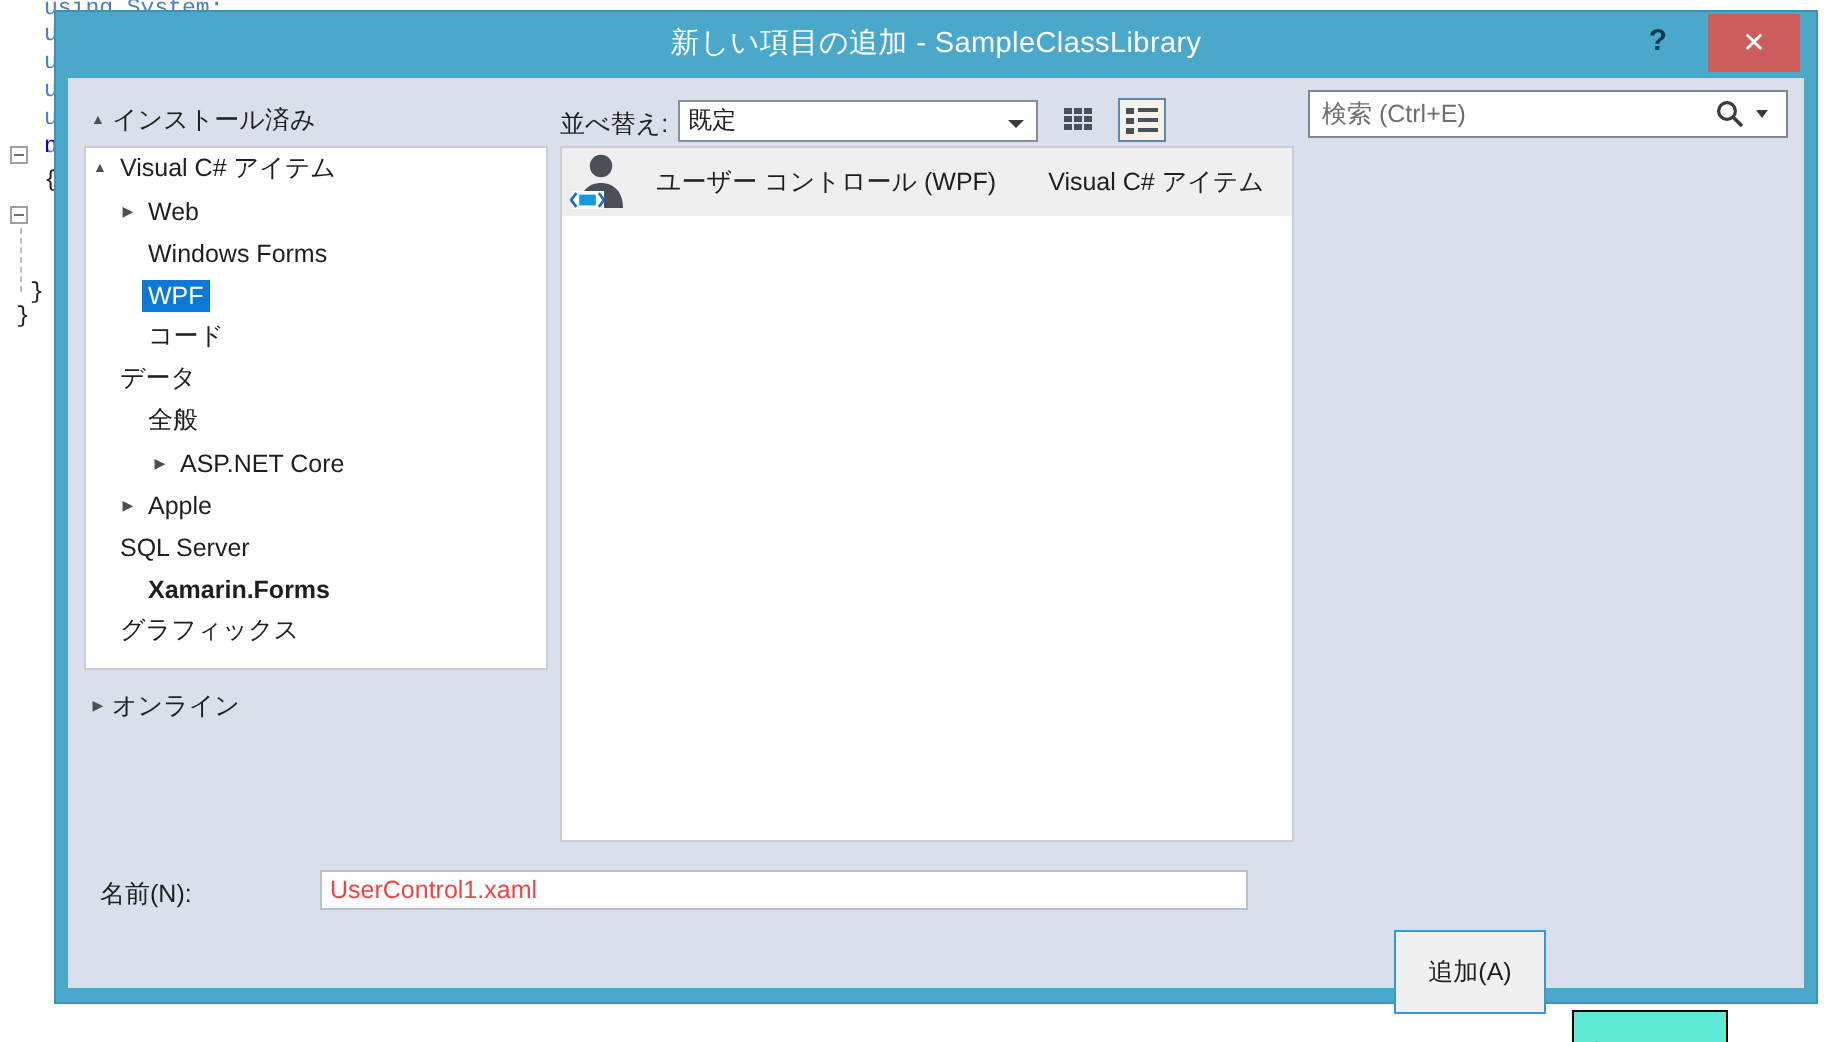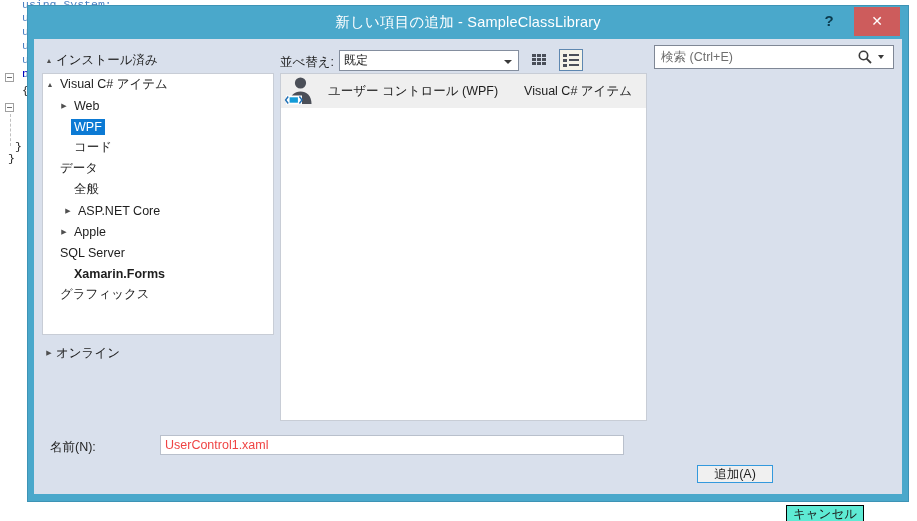--- a/index.html
+++ b/index.html
@@ -383,21 +383,21 @@
   
   #footer {
     position: absolute;
     left: 0; top: 426px;
     width: 868px;
     height: 29px;
   }
   .dlg-button {
     position: absolute;
     top: 0;
-    height: 18px;
+    height: 42px;
     font-size: 12.5px;
     font-family: "Liberation Sans", "DejaVu Sans", sans-serif;
     background: #eceef2;
     color: #1e1e1e;
     display: flex;
     align-items: center;
     justify-content: center;
     cursor: pointer;
     box-sizing: border-box;
   }
@@ -456,37 +456,41 @@
       <div id="tree-panel">
         <div id="tree-nodes">
             <div class="tree-node">
               <span class="arrow" style="font-size: 7px;">▲</span>
               <span class="node-label">Visual C# アイテム</span>
             </div>
             <div class="tree-node" style="padding-left: 14px;">
               <span class="arrow" style="font-size: 7px;">▶</span>
               <span class="node-label">Web</span>
             </div>
+            <div class="tree-node" style="padding-left: 14px;">
+              <span class="arrow empty" style="font-size: 7px;"></span>
+              <span class="node-label">Windows Forms</span>
+            </div>
             <div class="tree-node selected" style="padding-left: 14px;">
               <span class="arrow empty" style="font-size: 7px;"></span>
               <span class="node-label">WPF</span>
             </div>
             <div class="tree-node" style="padding-left: 14px;">
               <span class="arrow empty" style="font-size: 7px;"></span>
               <span class="node-label">コード</span>
             </div>
             <div class="tree-node" style="">
               <span class="arrow empty" style="font-size: 7px;"></span>
               <span class="node-label">データ</span>
             </div>
             <div class="tree-node" style="padding-left: 14px;">
               <span class="arrow empty" style="font-size: 7px;"></span>
               <span class="node-label">全般</span>
             </div>
-            <div class="tree-node" style="padding-left: 18px;">
+            <div class="tree-node" style="padding-left: 30px;">
               <span class="arrow" style="font-size: 7px;">▶</span>
               <span class="node-label">ASP.NET Core</span>
             </div>
             <div class="tree-node" style="padding-left: 14px;">
               <span class="arrow" style="font-size: 7px;">▶</span>
               <span class="node-label">Apple</span>
             </div>
             <div class="tree-node" style="">
               <span class="arrow empty" style="font-size: 7px;"></span>
               <span class="node-label">SQL Server</span>

